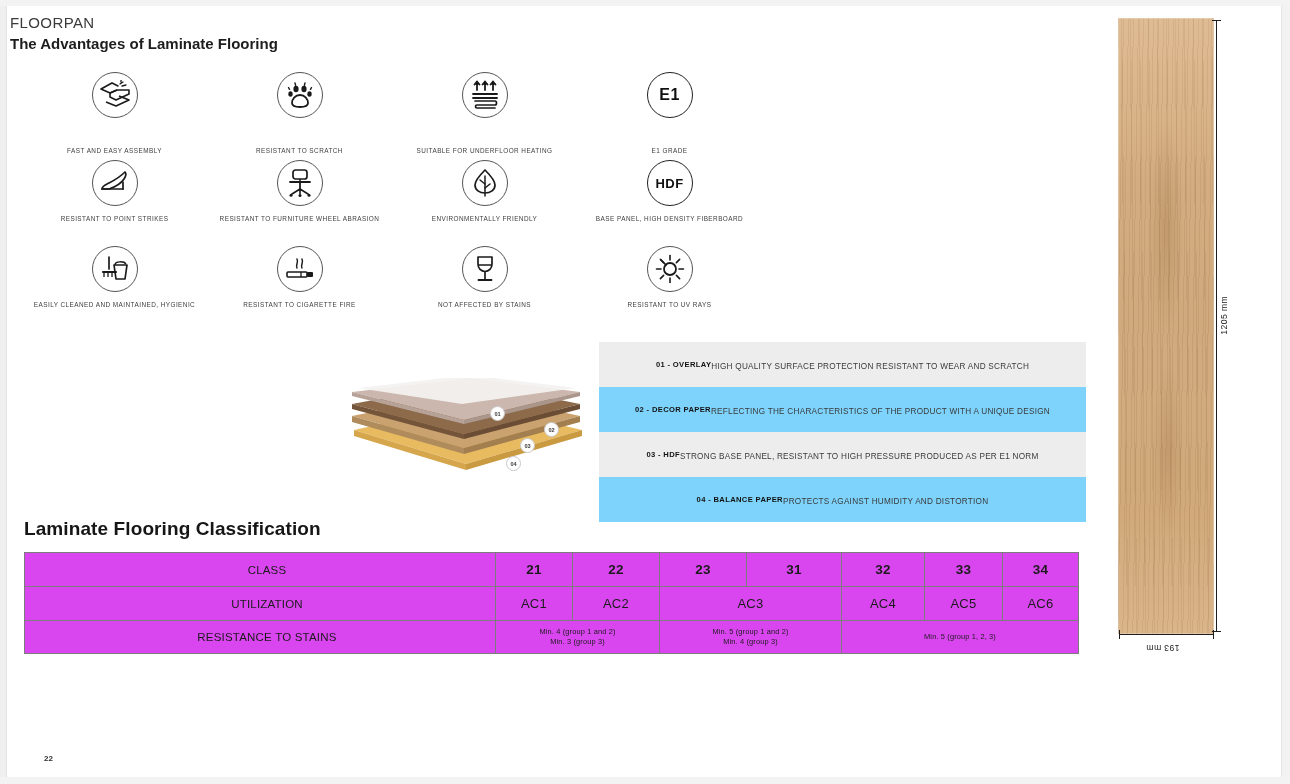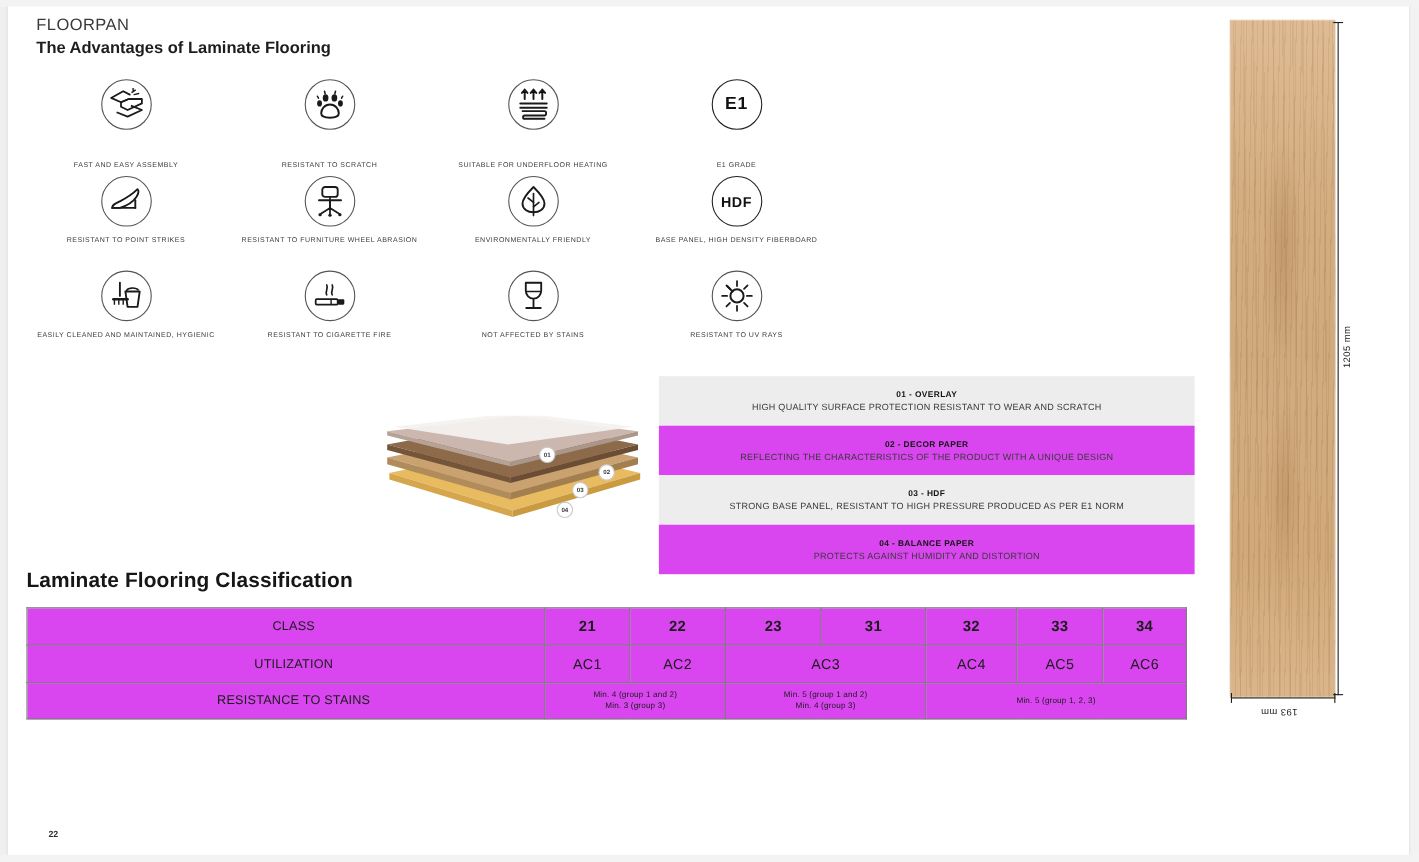--- a/index.html
+++ b/index.html
@@ -16,21 +16,21 @@
   #page {
     position: absolute; left: 0; top: 0; width: 1290px; height: 784px;
     background: #ffffff;
   }
   .edge-left  { position:absolute; left:0;  top:0; width:7px;  height:784px; background:#efefef; border-right:1px solid #e2e2e2; }
   .edge-right { position:absolute; right:0; top:0; width:9px;  height:784px; background:#f2f2f2; border-left:1px solid #e6e6e6; }
   .edge-top   { position:absolute; left:0;  top:0; width:1290px; height:6px; background:#f3f3f3; }
   .edge-bottom{ position:absolute; left:0;  bottom:0; width:1290px; height:7px; background:#f3f3f3; }
 
   
-  #header { position: absolute; left: 33px; top: 14px; }
+  #header { position: absolute; left: 10px; top: 14px; }
   #brand     { font-size: 15px; letter-spacing: .4px; color: #3a3a3a; font-weight: 400; line-height: 18px; }
   #sub-title { font-size: 15px; font-weight: bold; color: #1d1d1d; line-height: 20px; margin-top: 2px; }
 
   
   #features { position: absolute; left: 22px; top: 72px; width: 740px; }
   .feat-row { display: flex; }
   .feat {
     width: 185px; display: flex; flex-direction: column;
     align-items: center; text-align: center;
   }
@@ -57,25 +57,25 @@
   .cal {
     position: absolute; width: 15px; height: 15px; border-radius: 50%;
     background: #fff; border: .8px solid #c9c9c9;
     font-size: 5.6px; color: #3b3b3b; display: flex;
     align-items: center; justify-content: center; font-weight: 600;
   }
 
   
   #layers { position: absolute; left: 599px; top: 342px; width: 487px; }
   .layer {
-    height: 45px; display: flex; flex-direction: column;
+    height: 45px; display: flex; flex-direction: row;
     align-items: center; justify-content: center; text-align: right;
   }
   .layer.odd  { background: #ededed; }
-  .layer.even { background: #d946ef; }
+  .layer.even { background: #7dd3fc; }
   .layer-title { font-size: 7.6px; font-weight: bold; color: #121212; letter-spacing: .35px; }
   .layer-desc  { font-size: 8.2px; color: #3a3a3a; letter-spacing: .25px; margin-top: 3px; }
 
   
   #class-title {
     position: absolute; left: 24px; top: 518px;
     font-size: 19px; font-weight: bold; color: #161616; letter-spacing: .1px;
   }
   #table-wrap { position: absolute; left: 24px; top: 552px; width: 1034px; }
   table.cls { border-collapse: collapse; width: 1034px; table-layout: fixed; }

